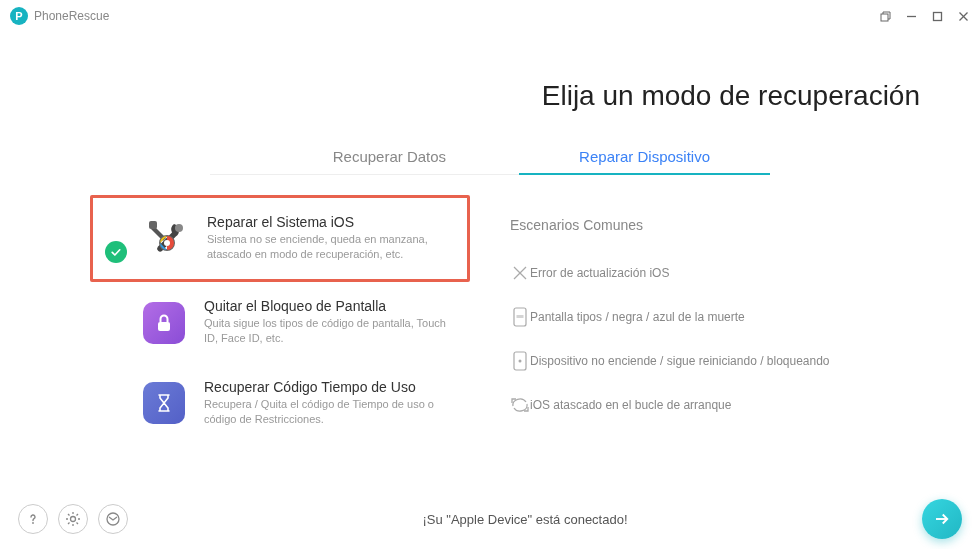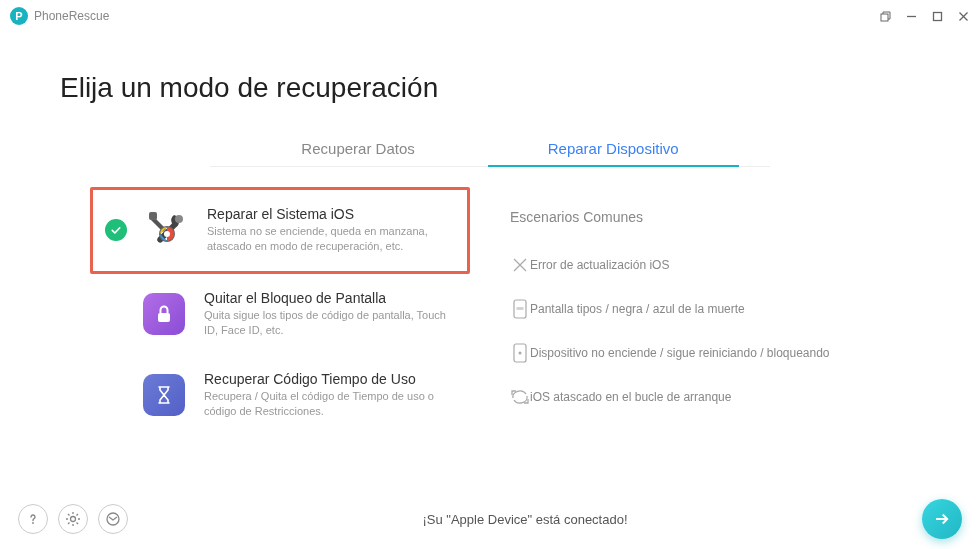--- a/index.html
+++ b/index.html
@@ -4,28 +4,28 @@
 <style>
 *{margin:0;padding:0;box-sizing:border-box;font-family:-apple-system,BlinkMacSystemFont,"Segoe UI",Arial,sans-serif}
 body{width:980px;height:549px;background:#fff;overflow:hidden;position:relative}
 .titlebar{height:32px;display:flex;align-items:center;justify-content:space-between;padding:0 10px}
 .titlebar-left{display:flex;align-items:center;gap:6px}
 .logo{width:18px;height:18px;border-radius:50%;background:#17b3c1;display:flex;align-items:center;justify-content:center;color:#fff;font-weight:700;font-size:11px}
 .app-name{color:#888;font-size:12px}
 .titlebar-right{display:flex;align-items:center;gap:12px}
 .window-btn{width:14px;height:14px;cursor:pointer;display:flex;align-items:center;justify-content:center;color:#666}
 .main{padding:20px 60px 0}
-.page-title{text-align:left;font-size:28px;font-weight:400;color:#222;margin:20px 0 28px}
-.tabs{display:flex;justify-content:center;gap:13px;border-bottom:1px solid #eee;margin:0 auto 20px;width:560px}
+.page-title{text-align:right;font-size:28px;font-weight:400;color:#222;margin:28px 0 28px}
+.tabs{display:flex;justify-content:flex-end;gap:13px;border-bottom:1px solid #eee;margin:0 auto 20px;width:560px}
 .tab{padding:8px 60px;font-size:15px;color:#888;cursor:pointer;border-bottom:2px solid transparent;margin-bottom:-1px}
 .tab.active{color:#3b82f6;border-bottom-color:#17b3c1}
 .content{display:flex;gap:40px;justify-content:center;padding:0 30px}
 .left-col{width:400px}
 .right-col{width:400px;padding-top:22px}
-.option{display:flex;align-items:center;gap:16px;padding:16px 12px;cursor:pointer}
+.option{display:flex;align-items:flex-end;gap:16px;padding:16px 12px;cursor:pointer}
 .option.highlighted{border:3px solid #e8624e;border-radius:2px}
 .check-badge{width:22px;height:22px;border-radius:50%;background:#1fbf7a;display:flex;align-items:center;justify-content:center;flex-shrink:0}
 .check-badge svg{width:12px;height:12px;fill:#fff}
 .option-icon{width:48px;height:48px;flex-shrink:0;display:flex;align-items:center;justify-content:center}
 .option-text{flex:1}
 .option-title{font-size:14px;color:#333;font-weight:500;margin-bottom:2px}
 .option-desc{font-size:11px;color:#999;line-height:1.4}
 .lock-icon{width:42px;height:42px;border-radius:10px;background:linear-gradient(135deg,#b36de6,#8a4dd6);display:flex;align-items:center;justify-content:center}
 .time-icon{width:42px;height:42px;border-radius:10px;background:linear-gradient(135deg,#6b7bd6,#5360c7);display:flex;align-items:center;justify-content:center}
 .scenarios-title{font-size:14px;color:#888;margin-bottom:18px}

